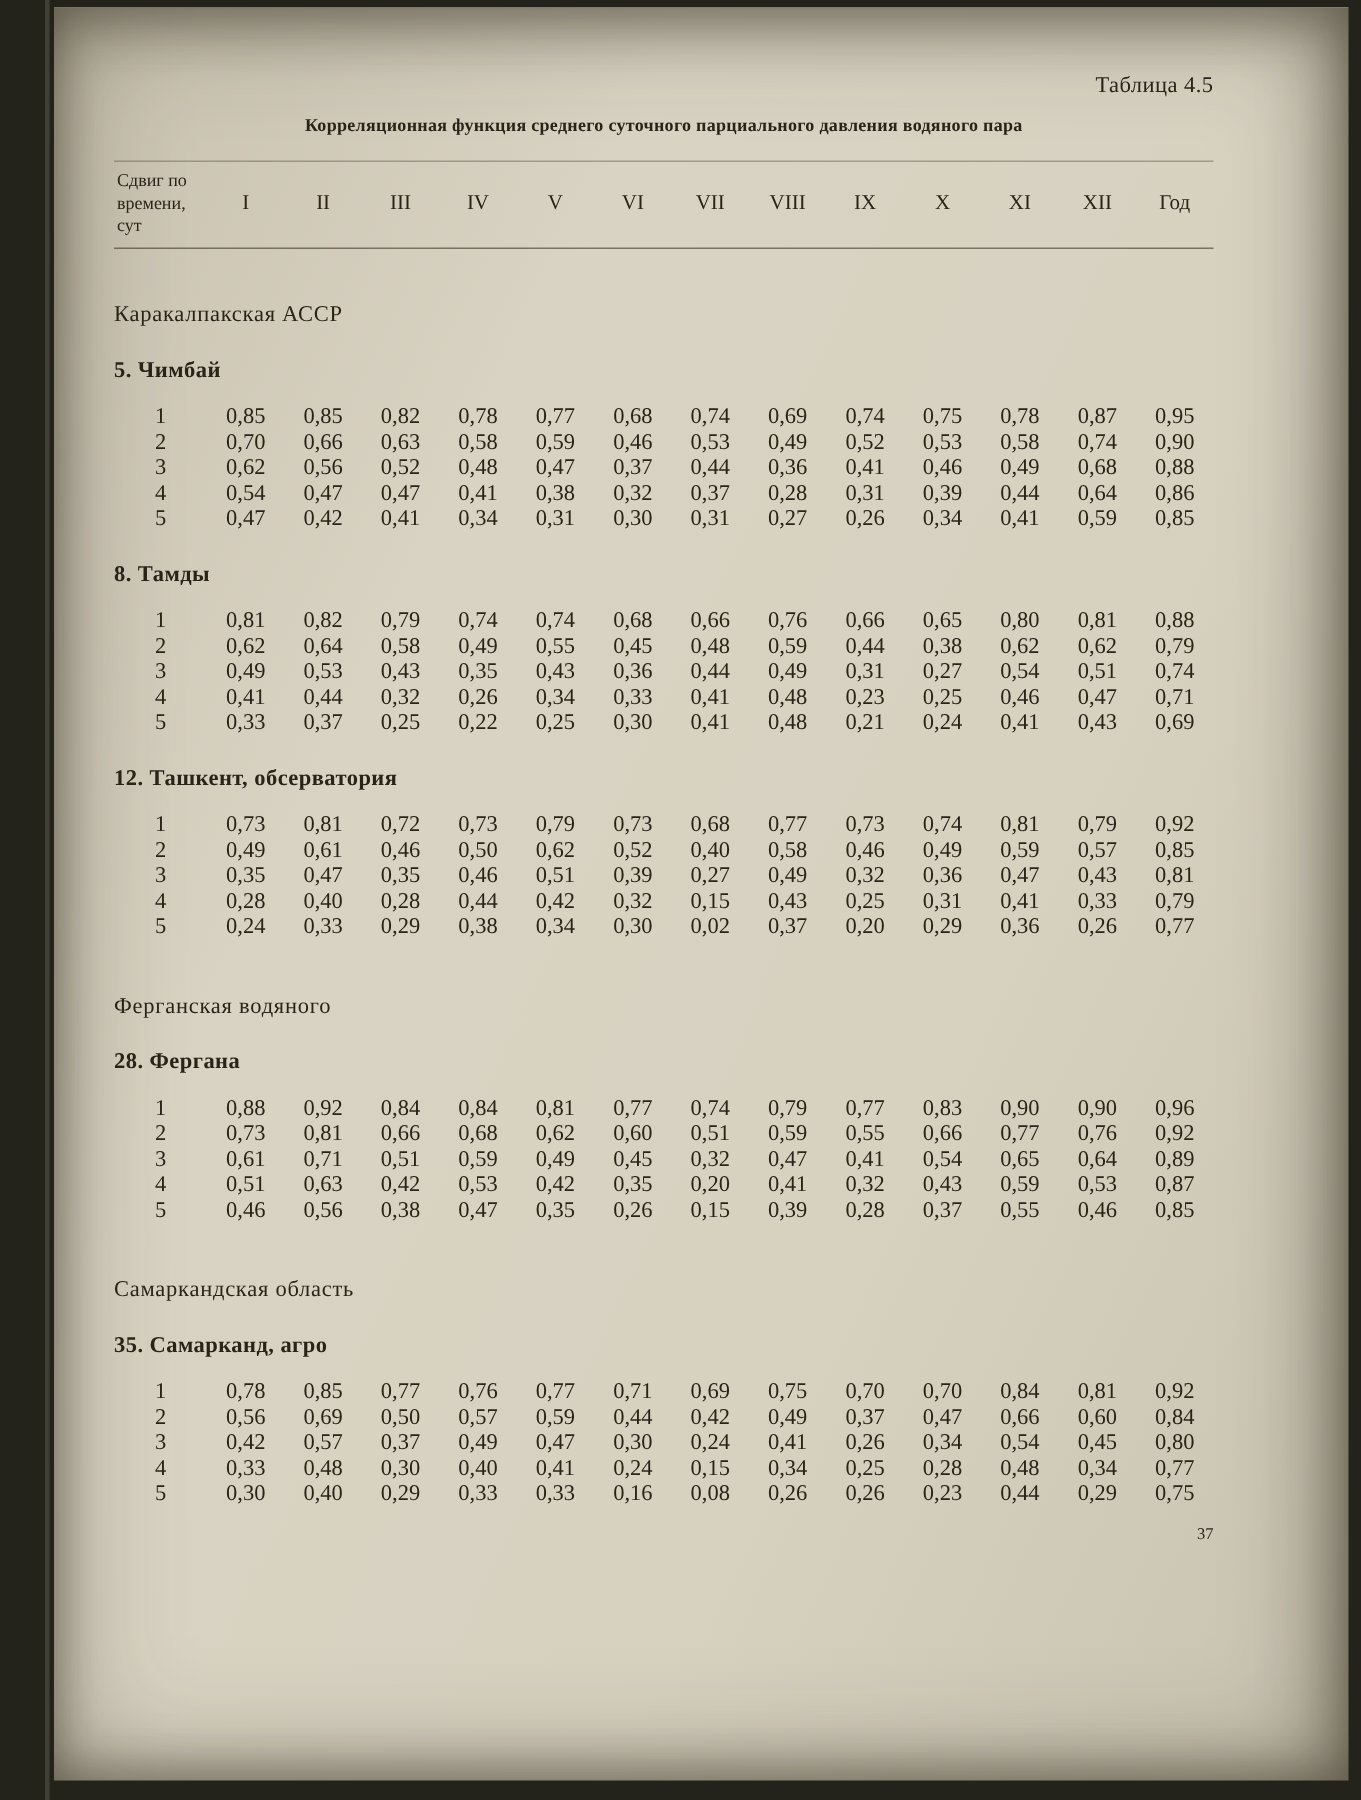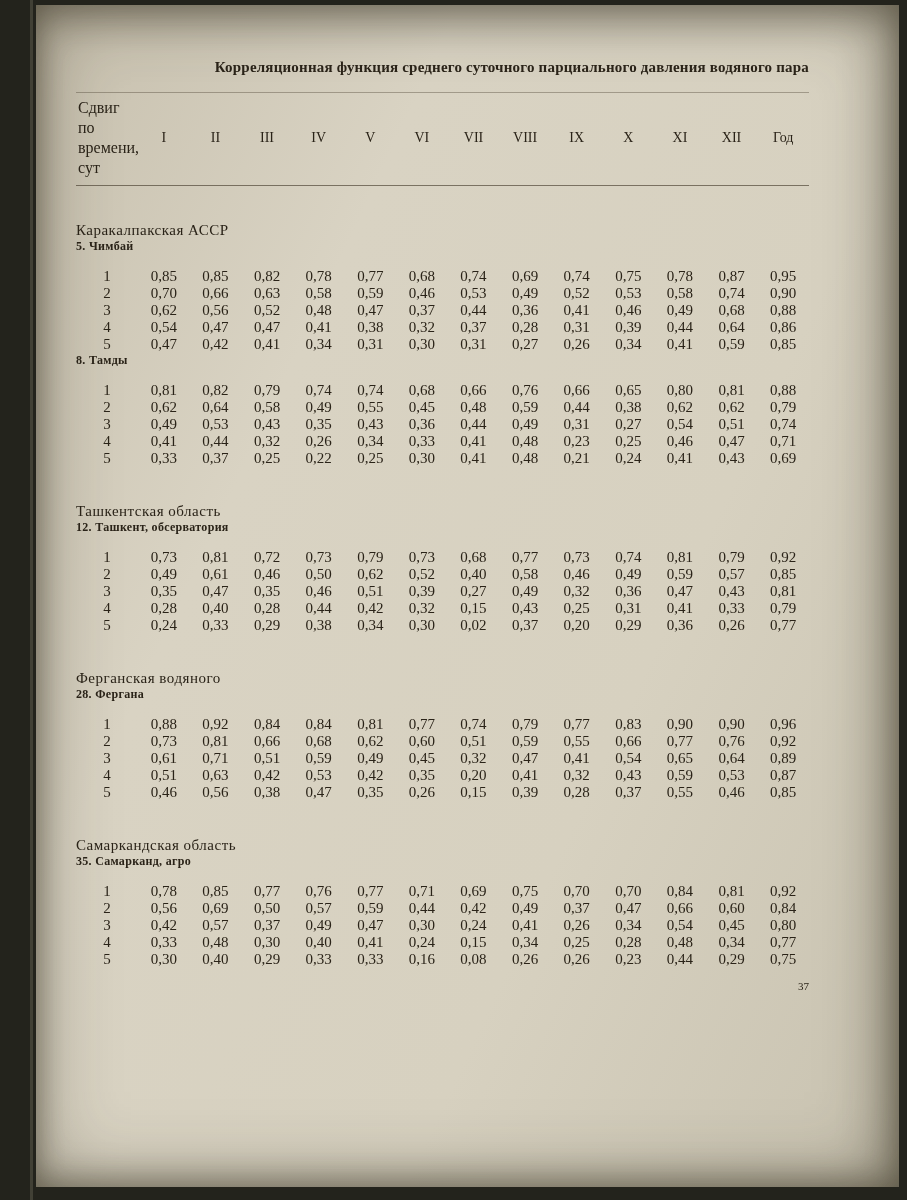--- a/index.html
+++ b/index.html
@@ -27,51 +27,52 @@
   }
   .content {
     position: absolute; left: 40px; right: 90px; top: 44px;
   }
   .table-label {
     text-align: right;
     font-size: 15px;
     letter-spacing: 0.3px;
   }
   .title {
-    text-align: right;
+    text-align: center;
     font-weight: bold;
-    font-size: 15px;
+    font-size: 12px;
     letter-spacing: 0.2px;
     margin-top: 10px;
   }
   .thead {
     margin-top: 16px;
     border-top: 1px solid rgba(60, 50, 35, 0.35);
     border-bottom: 1px solid rgba(60, 50, 35, 0.6);
     padding: 5px 0 7px;
     display: grid;
     grid-template-columns: 62px repeat(13, 1fr);
     align-items: center;
   }
   .corner {
-    font-size: 16px;
+    font-size: 12px;
     line-height: 1.25;
     padding-left: 2px;
   }
   .col-h { text-align: center; font-size: 14px; }
   .region-header {
     font-weight: normal;
     font-size: 15px;
     letter-spacing: 0.5px;
     margin-top: 36px;
   }
   .station-header {
     font-weight: bold;
-    font-size: 12px;
+    font-size: 15px;
     letter-spacing: 0.3px;
+    margin-top: 20px;
   }
   .rows { margin-top: 14px; }
   .row {
     display: grid;
     grid-template-columns: 62px repeat(13, 1fr);
   }
   .data-row { line-height: 17px; font-size: 15px; }
   .cell { text-align: center; white-space: nowrap; }
   .page-num {
     text-align: right;
@@ -80,20 +81,21 @@
   }
 </style>
 </head>
 <body>
 
 <div class="spine-highlight"></div>
 
 <div class="paper">
   <div class="content">
 
+    <div class="table-label">Таблица 4.5</div>
 
     <div class="title">Корреляционная функция среднего суточного парциального давления водяного пара</div>
 
     <div class="thead" id="header-row">
       <div class="corner">Сдвиг по времени, сут</div>
 
     <div class="cell col-h">I</div>
         <div class="cell col-h">II</div>
         <div class="cell col-h">III</div>
         <div class="cell col-h">IV</div>
@@ -275,21 +277,20 @@
               <div class="cell">0,48</div>
               <div class="cell">0,21</div>
               <div class="cell">0,24</div>
               <div class="cell">0,41</div>
               <div class="cell">0,43</div>
               <div class="cell">0,69</div>
             </div>
           </div>
         </div>
         <div class="section">
-          <div class="region-header">Ташкентская область</div>
           <div class="station-header">12. Ташкент, обсерватория</div>
           <div class="rows">
             <div class="row data-row">
               <div class="cell lag">1</div>
               <div class="cell">0,73</div>
               <div class="cell">0,81</div>
               <div class="cell">0,72</div>
               <div class="cell">0,73</div>
               <div class="cell">0,79</div>
               <div class="cell">0,73</div>

